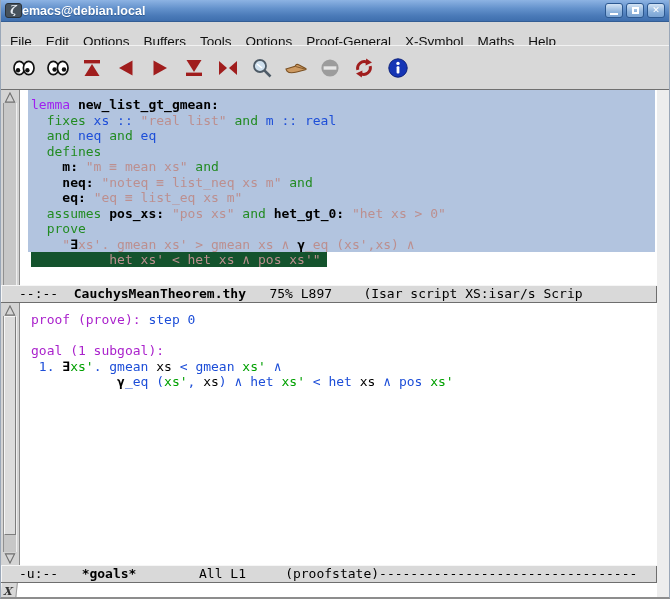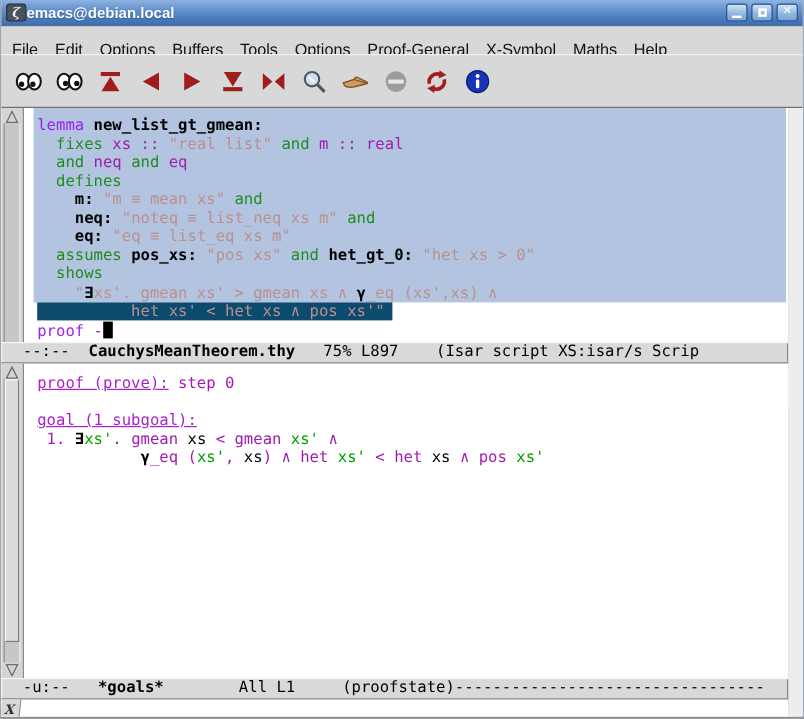--- a/index.html
+++ b/index.html
@@ -72,30 +72,30 @@
     border-top:1px solid #f6f6f6; border-left:1px solid #f6f6f6;
     border-bottom:1px solid #7d7d7d; border-right:1px solid #7d7d7d;
   }
   
   .codearea { flex:1; overflow:hidden; padding-left:8px; cursor:text; }
   .cl, .locked .cl {
     white-space:pre; line-height:15.5px; min-height:15.5px; padding-left:3px;
     font:13px "DejaVu Sans Mono", monospace; color:#000;
   }
   .locked { background:#b2c4df; padding-top:7px; margin-right:2px; }
-  .seltext { background:#0c4a6e; padding-right:6px; }
+  .seltext { background:#14532d; padding-right:6px; }
   .f-kw   { color:#a020f0; }
-  .f-kw2  { color:#aa22cc;text-decoration:underline; }
+  .f-kw2  { color:#aa22cc; }
   .f-green{ color:#228b22; }
   .f-str  { color:#bc8f8f; }
   .f-bold { color:#000; font-weight:bold; }
   .f-sym  { color:#000; font-weight:bold; }
   .f-vblue{ color:#000000;margin-top:44px; }
   .f-vgreen{ color:#00a000; }
-  .f-plain{ color:#a21caf;text-align:right; }
+  .f-plain{ color:#1d4ed8;text-align:right; }
   .cursor { display:inline-block; width:8px; height:14px; background:#000; vertical-align:-2px; }
   
   .modeline {
     height:18px; background:#d9d9d9; overflow:hidden; white-space:pre;
     border-top:1px solid #f6f6f6; border-bottom:1px solid #6e6e6e;
     box-shadow:inset 1px 0 0 #f6f6f6, inset -1px -0 0 #6e6e6e;
     font:13px "DejaVu Sans Mono", monospace; line-height:16px; padding-left:2px; color:#000;
   }
   .modeline .cl { font:inherit; line-height:inherit; min-height:0; padding-left:16px; }
   .f-ml  { color:#000; }
@@ -249,28 +249,25 @@
       <div class="codearea">
         <div class="locked">
             <div class="cl"><span class="f-kw">lemma</span><span class="f-bold"> new_list_gt_gmean:</span></div>
             <div class="cl"><span class="f-green">  fixes</span><span class="f-plain"> xs :: </span><span class="f-str">"real list"</span><span class="f-green"> and</span><span class="f-plain"> m :: real</span></div>
             <div class="cl"><span class="f-green">  and</span><span class="f-plain"> neq </span><span class="f-green">and</span><span class="f-plain"> eq</span></div>
             <div class="cl"><span class="f-green">  defines</span></div>
             <div class="cl"><span class="f-plain">    </span><span class="f-bold">m:</span><span class="f-plain"> </span><span class="f-str">"m ≡ mean xs"</span><span class="f-green"> and</span></div>
             <div class="cl"><span class="f-plain">    </span><span class="f-bold">neq:</span><span class="f-plain"> </span><span class="f-str">"noteq ≡ list_neq xs m"</span><span class="f-green"> and</span></div>
             <div class="cl"><span class="f-plain">    </span><span class="f-bold">eq:</span><span class="f-plain"> </span><span class="f-str">"eq ≡ list_eq xs m"</span></div>
             <div class="cl"><span class="f-green">  assumes</span><span class="f-plain"> </span><span class="f-bold">pos_xs:</span><span class="f-plain"> </span><span class="f-str">"pos xs"</span><span class="f-green"> and</span><span class="f-plain"> </span><span class="f-bold">het_gt_0:</span><span class="f-plain"> </span><span class="f-str">"het xs &gt; 0"</span></div>
-            <div class="cl"><span class="f-green">  shows</span></div>
+            <div class="cl"><span class="f-green">  prove</span></div>
             <div class="cl"><span class="f-plain">    </span><span class="f-str">"</span><span class="f-sym">∃</span><span class="f-str">xs'. gmean xs' &gt; gmean xs ∧ </span><span class="f-sym">γ</span><span class="f-str">_eq (xs',xs) ∧</span></div>
           </div>
         <div>
             <div class="cl"><span class="seltext"><span class="f-str">          het xs' &lt; het xs ∧ pos xs'"</span></span></div>
-          </div>
-        <div>
-            <div class="cl"><span class="f-kw">proof</span><span class="f-plain"> -</span><span class="cursor"></span></div>
           </div>
       </div>
     </div>
 
     <div class="row modeline" style="top:195px;"><div class="cl"><span class="f-ml">--:--  </span><span class="f-mlb">CauchysMeanTheorem.thy</span><span class="f-ml">   75% L897    (Isar script XS:isar/s Scrip</span></div></div>
 
     <div class="row win" style="top:213px; height:262px;">
       <div class="sbcol">
         <div class="sb-arrow">
             <svg viewBox="0 0 12 12">

